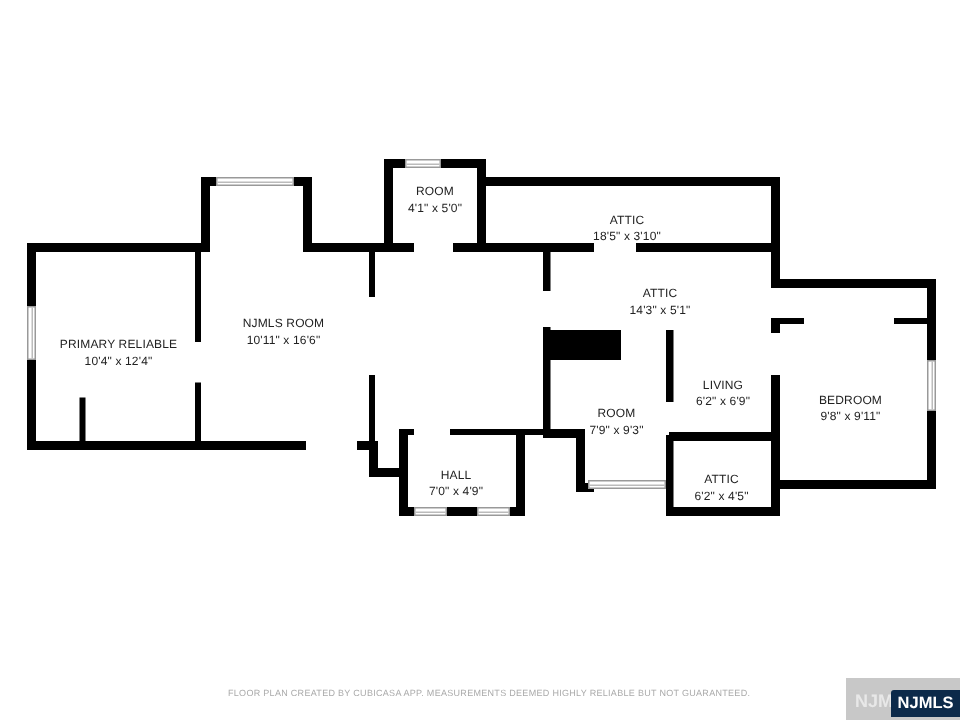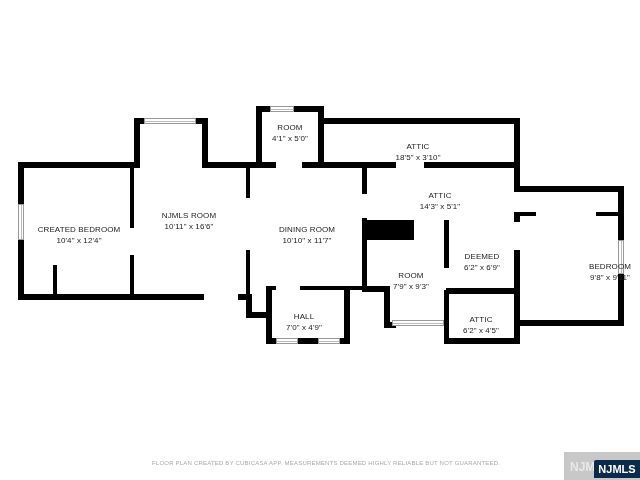--- a/index.html
+++ b/index.html
@@ -85,48 +85,44 @@
 
   <div class="w" style="left:514px;top:186px;width:110px;height:6px;"></div>
   <div class="w" style="left:618px;top:186px;width:6px;height:54px;"></div>
   <div class="winv" style="left:618px;top:240px;width:6px;height:34px;"></div>
   <div class="w" style="left:618px;top:274px;width:6px;height:52px;"></div>
   <div class="w" style="left:514px;top:320px;width:110px;height:6px;"></div>
   <div class="w" style="left:516px;top:212px;width:20px;height:4px;"></div>
   <div class="w" style="left:596px;top:212px;width:22px;height:4px;"></div>
 
   <div class="label" style="left:79px;top:224px;">
-    <span>CREATED BEDROOM</span>
+    <span>PRIMARY RELIABLE</span>
     <span class="dim">10'4" x 12'4"</span>
   </div>
   <div class="label" style="left:189px;top:210px;">
     <span>NJMLS ROOM</span>
     <span class="dim">10'11" x 16'6"</span>
   </div>
   <div class="label" style="left:290px;top:122px;">
     <span>ROOM</span>
     <span class="dim">4'1" x 5'0"</span>
   </div>
   <div class="label" style="left:418px;top:141px;">
     <span>ATTIC</span>
     <span class="dim">18'5" x 3'10"</span>
   </div>
-  <div class="label" style="left:307px;top:224px;">
-    <span>DINING ROOM</span>
-    <span class="dim">10'10" x 11'7"</span>
-  </div>
   <div class="label" style="left:440px;top:190px;">
     <span>ATTIC</span>
     <span class="dim">14'3" x 5'1"</span>
   </div>
   <div class="label" style="left:482px;top:251px;">
-    <span>DEEMED</span>
+    <span>LIVING</span>
     <span class="dim">6'2" x 6'9"</span>
   </div>
-  <div class="label" style="left:567px;top:261px;margin-left:43px;">
+  <div class="label" style="left:567px;top:261px;">
     <span>BEDROOM</span>
     <span class="dim">9'8" x 9'11"</span>
   </div>
   <div class="label" style="left:411px;top:270px;">
     <span>ROOM</span>
     <span class="dim">7'9" x 9'3"</span>
   </div>
   <div class="label" style="left:304px;top:311px;">
     <span>HALL</span>
     <span class="dim">7'0" x 4'9"</span>

